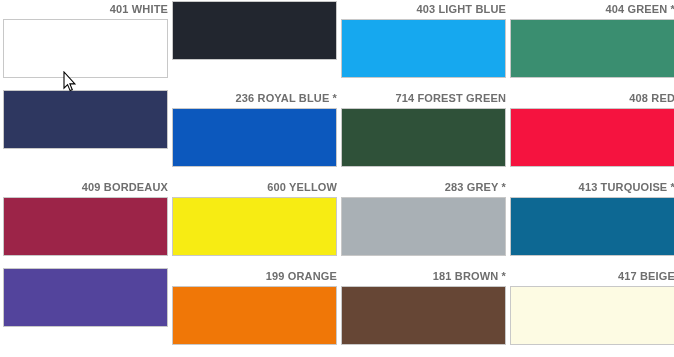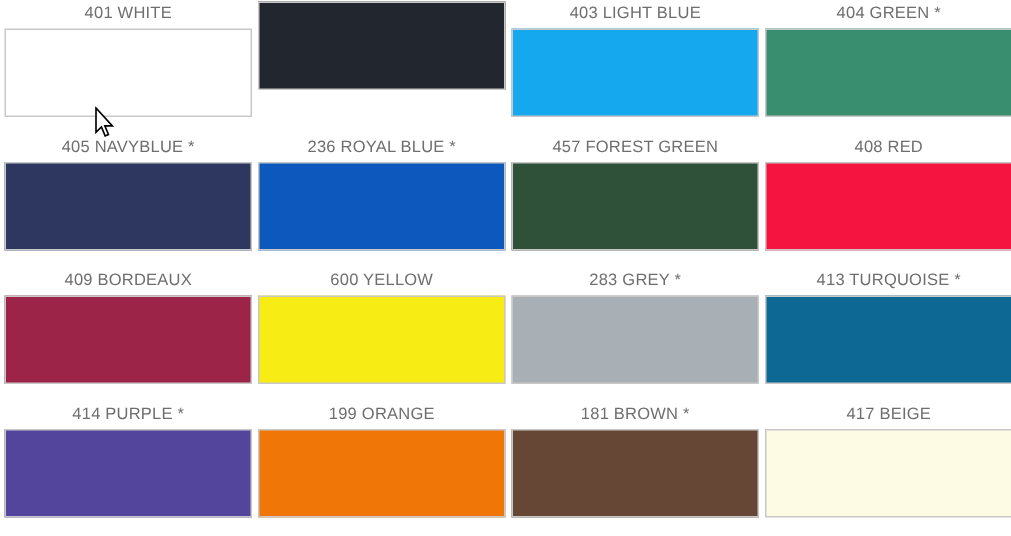--- a/index.html
+++ b/index.html
@@ -30,30 +30,31 @@
 
   .swatch-cell {
     position: relative;
     width: 166px;
     height: 89px;
     box-sizing: border-box;
   }
 
   .swatch-label {
     display: block;
-    text-align: center;
+    text-align: right;
     font-size: 11px;
     line-height: 13px;
     color: #6e6e6e;
     letter-spacing: 0.15px;
     height: 16px;
     padding-top: 2px;
     padding-right: 1px;
     white-space: nowrap;
     overflow: hidden;
+    font-weight: bold;
   }
 
   .swatch-chip {
     display: block;
     width: 165px;
     height: 59px;
     border: 1px solid #c8c8c8;
     box-sizing: border-box;
   }
 
@@ -80,29 +81,28 @@
     </div>
     <div class="swatch-cell">
       <span class="swatch-label">403 LIGHT BLUE</span>
       <span class="swatch-chip" style="background-color: rgb(22, 168, 239);"></span>
     </div>
     <div class="swatch-cell">
       <span class="swatch-label">404 GREEN *</span>
       <span class="swatch-chip" style="background-color: rgb(58, 142, 112);"></span>
     </div>
     <div class="swatch-cell">
-      <span class="swatch-label">405 NAVYBLUE *</span>
       <span class="swatch-chip" style="background-color: rgb(46, 55, 96);"></span>
     </div>
     <div class="swatch-cell">
       <span class="swatch-label">236 ROYAL BLUE *</span>
       <span class="swatch-chip" style="background-color: rgb(12, 88, 189);"></span>
     </div>
     <div class="swatch-cell">
-      <span class="swatch-label">457 FOREST GREEN</span>
+      <span class="swatch-label">714 FOREST GREEN</span>
       <span class="swatch-chip" style="background-color: rgb(47, 81, 57);"></span>
     </div>
     <div class="swatch-cell">
       <span class="swatch-label">408 RED</span>
       <span class="swatch-chip" style="background-color: rgb(245, 19, 63);"></span>
     </div>
     <div class="swatch-cell">
       <span class="swatch-label">409 BORDEAUX</span>
       <span class="swatch-chip" style="background-color: rgb(156, 36, 72);"></span>
     </div>
@@ -112,21 +112,20 @@
     </div>
     <div class="swatch-cell">
       <span class="swatch-label">283 GREY *</span>
       <span class="swatch-chip" style="background-color: rgb(169, 176, 181);"></span>
     </div>
     <div class="swatch-cell">
       <span class="swatch-label">413 TURQUOISE *</span>
       <span class="swatch-chip" style="background-color: rgb(13, 104, 147);"></span>
     </div>
     <div class="swatch-cell">
-      <span class="swatch-label">414 PURPLE *</span>
       <span class="swatch-chip" style="background-color: rgb(83, 68, 156);"></span>
     </div>
     <div class="swatch-cell">
       <span class="swatch-label">199 ORANGE</span>
       <span class="swatch-chip" style="background-color: rgb(240, 119, 7);"></span>
     </div>
     <div class="swatch-cell">
       <span class="swatch-label">181 BROWN *</span>
       <span class="swatch-chip" style="background-color: rgb(102, 70, 53);"></span>
     </div>

